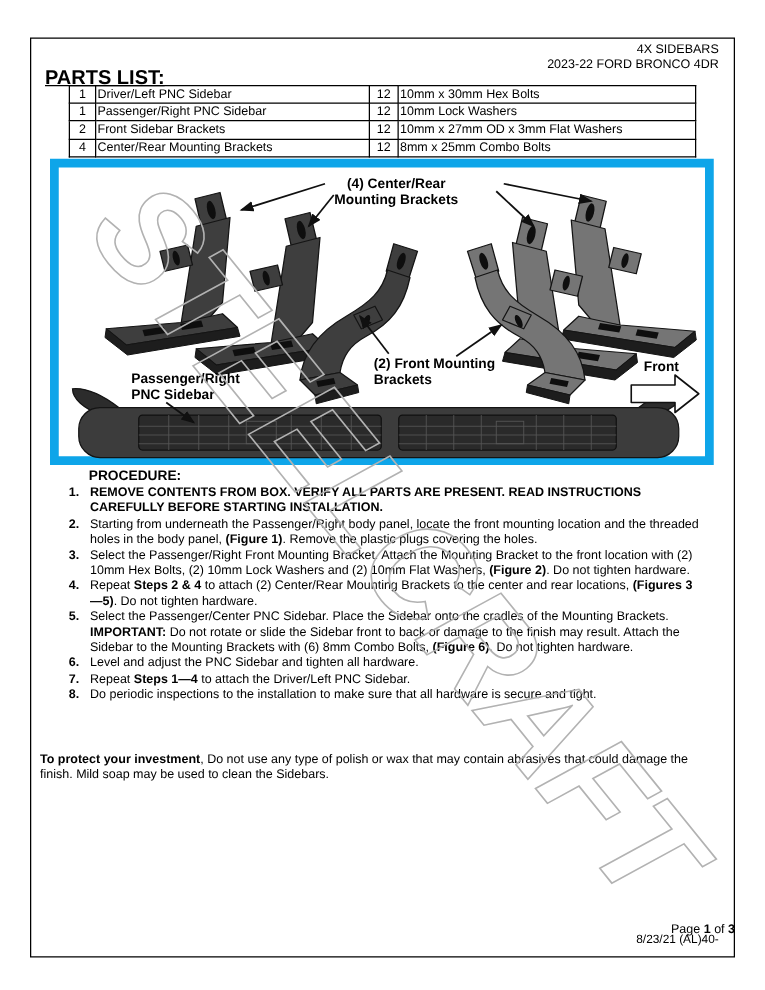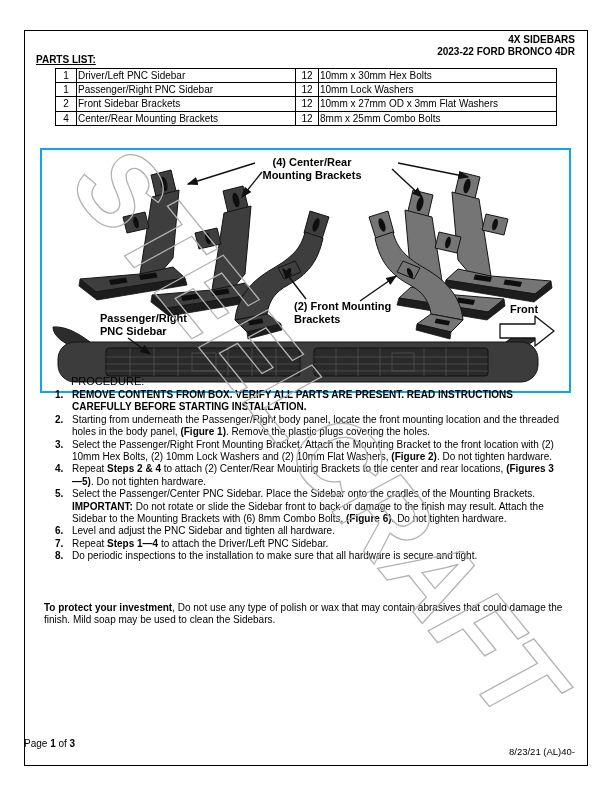--- a/index.html
+++ b/index.html
@@ -1,33 +1,33 @@
 <!DOCTYPE html>
 <html><head>
 <meta charset="utf-8">
 <style>
   html,body{margin:0;padding:0;background:#fff;}
   body{width:612px;height:792px;font-family:"Liberation Sans",sans-serif;color:#000;}
   .page{position:relative;width:612px;height:792px;overflow:hidden;background:#fff;}
   .border-box{position:absolute;left:24px;top:30px;width:562px;height:734px;border:1.5px solid #000;}
-  .hdr{position:absolute;right:37px;top:34px;font-size:10px;line-height:12px;text-align:right;font-weight:bold;}
-  .parts-title{position:absolute;left:36px;top:54px;font-size:10px;font-weight:bold;text-decoration:underline;text-align:center;}
+  .hdr{position:absolute;right:37px;top:34px;font-size:10px;line-height:12px;text-align:right;}
+  .parts-title{position:absolute;left:36px;top:54px;font-size:16px;font-weight:bold;text-decoration:underline;text-align:center;}
   table.parts{position:absolute;left:55px;top:68px;width:501px;border-collapse:collapse;font-size:10px;table-layout:fixed;}
   table.parts td{border:1px solid #000;height:13.2px;padding:0 1px;overflow:hidden;white-space:nowrap;}
   table.parts td.qty{text-align:center;padding:0 1px;}
   table.parts col.c1{width:21px;} table.parts col.c2{width:219px;}
   table.parts col.c3{width:23px;} table.parts col.c4{width:238px;}
-  .diagram{position:absolute;left:40px;top:127px;width:531px;height:245px;border:2px solid #0ea5e9;box-sizing:border-box;background:#fff;margin-top:21px;}
-  .proc-title{position:absolute;left:36px;top:375px;font-size:11px;font-weight:normal;padding-left:35px;}
+  .diagram{position:absolute;left:40px;top:127px;width:531px;height:245px;border:7px solid #0ea5e9;box-sizing:border-box;background:#fff;}
+  .proc-title{position:absolute;left:36px;top:375px;font-size:11px;font-weight:bold;padding-left:35px;}
   .steps{position:absolute;left:55px;top:389px;width:506px;font-size:10px;line-height:12.4px;}
   .step{display:flex;}
   .step .num{font-weight:bold;width:17px;flex:none;}
   .step .stext{flex:1;}
-  .care{position:absolute;left:44px;top:592px;width:528px;font-size:10px;line-height:12.4px;}
-  .pagefoot{position:absolute;left:24px;right:24px;top:738px;text-align:left;font-size:10px;}
+  .care{position:absolute;left:32px;top:592px;width:528px;font-size:10px;line-height:12.4px;}
+  .pagefoot{position:absolute;left:24px;right:24px;top:738px;text-align:right;font-size:10px;}
   .rev{position:absolute;right:37px;top:746px;font-size:9.5px;}
   .wm{position:absolute;left:0;top:0;pointer-events:none;}
   b{font-weight:bold;margin-top:48px;}
   
   .pk{stroke:#141414;stroke-width:1;stroke-linejoin:round;fill:currentColor;}
   .pk2{fill:#1d1d1d;stroke:#141414;stroke-width:.8;stroke-linejoin:round;}
   .slot{fill:#0e0e0e;}
   .lbl{font-weight:bold;font-size:11px;fill:#000;}
   .arrow{stroke:#101010;stroke-width:1.4;fill:none;marker-end:url(#ah);}
   .bar{fill:#3c3c3c;stroke:#141414;stroke-width:1;}

